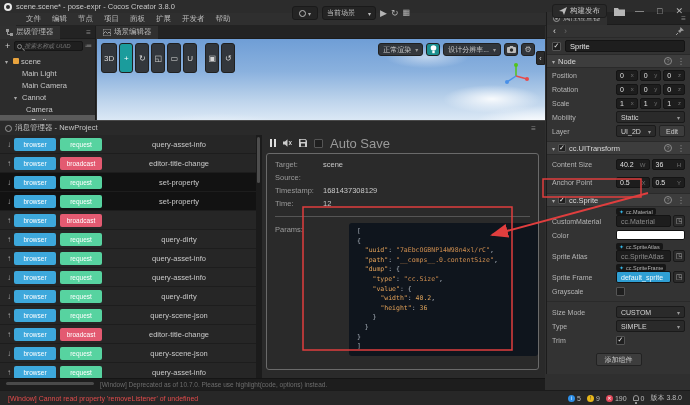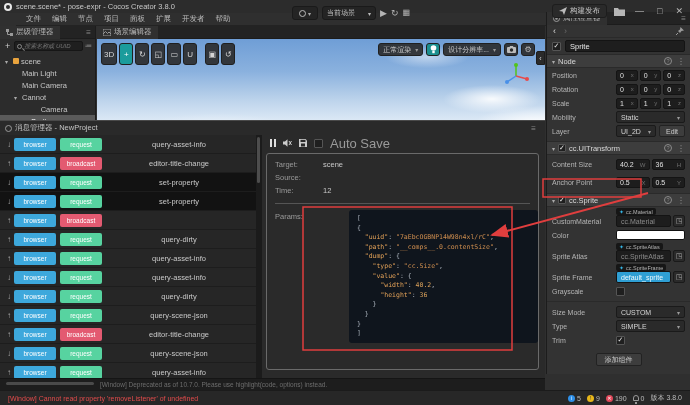--- a/index.html
+++ b/index.html
@@ -54,21 +54,21 @@
   
   #scene { position:absolute; left:97px; top:26px; width:448px; height:94px; }
   .scene-body { position:absolute; left:0; top:13px; right:0; bottom:0;
     background:
       radial-gradient(70px 20px at 395px 60px, rgba(255,255,255,.9), rgba(255,255,255,0) 70%),
       radial-gradient(90px 26px at 440px 85px, rgba(255,255,255,.95), rgba(255,255,255,0) 70%),
       radial-gradient(60px 16px at 330px 18px, rgba(255,255,255,.5), rgba(255,255,255,0) 70%),
       radial-gradient(120px 30px at 120px 95px, rgba(255,255,255,.55), rgba(255,255,255,0) 70%),
       linear-gradient(180deg,#6f9ed6 0%, #8ab1de 40%, #bcd3eb 75%, #dbe8f5 100%); }
   .scene-tools { position:absolute; left:4px; top:4px; display:flex; gap:2px; }
-  .tool-btn { min-width:14px; height:22px; background:#2a2a2ae6; border:1px solid #202020; border-radius:3px;
+  .tool-btn { min-width:14px; height:30px; background:#2a2a2ae6; border:1px solid #202020; border-radius:3px;
               color:#d5d5d5; font-size:8px; display:flex; align-items:center; justify-content:center; padding:0 2px; }
   .tool-btn.active { background:#1b9c9c; color:#fff; }
   .tool-btn.gap { margin-left:6px; }
   .scene-right { position:absolute; right:10px; top:4px; display:flex; gap:3px; align-items:center; }
   .mini-select { height:13px; background:#2a2a2ae6; border:1px solid #202020; border-radius:3px; color:#ccc;
                  font-size:7px; display:flex; align-items:center; gap:4px; padding:0 4px; }
   .sq-btn { width:14px; height:13px; background:#2a2a2ae6; border:1px solid #202020; border-radius:3px;
             display:flex; align-items:center; justify-content:center; }
   .sq-btn.teal { background:#1b8f8f; }
   .collapse-handle { position:absolute; right:0px; top:12px; width:9px; height:14px; background:#2a2a2a;
@@ -257,21 +257,21 @@
           <span class="tree-label">Main Light</span>
         </div>
         <div class="tree-row" style="padding-left: 14px;">
           <span class="tree-caret"></span>
           <span class="tree-label">Main Camera</span>
         </div>
         <div class="tree-row" style="padding-left: 14px;">
           <span class="tree-caret">▾</span>
           <span class="tree-label">Cannot</span>
         </div>
-        <div class="tree-row" style="padding-left: 5px; justify-content: center;">
+        <div class="tree-row" style="padding-left: 18px;">
           <span class="tree-caret"></span>
           <span class="tree-label">Camera</span>
         </div>
         <div class="tree-row selected" style="padding-left: 23px;">
           <span class="tree-caret"></span>
           <span class="tree-label">Sprite</span>
         </div>
       </div>
   </div>
 
@@ -444,20 +444,24 @@
       </div>
       <div class="d-box">
         <div style="padding-top:6px;">
           <div class="d-field">
             <span class="k">Target:</span>
             <span class="v">scene</span>
           </div>
           <div class="d-field">
             <span class="k">Source:</span>
             <span class="v"></span>
+          </div>
+          <div class="d-field">
+            <span class="k">Timestamp:</span>
+            <span class="v">1681437308129</span>
           </div>
           <div class="d-field">
             <span class="k">Time:</span>
             <span class="v">12</span>
           </div>
         </div>
         <div class="d-divider"></div>
         <div class="params-row">
           <span class="k">Params:</span>
           <div class="json-block">

